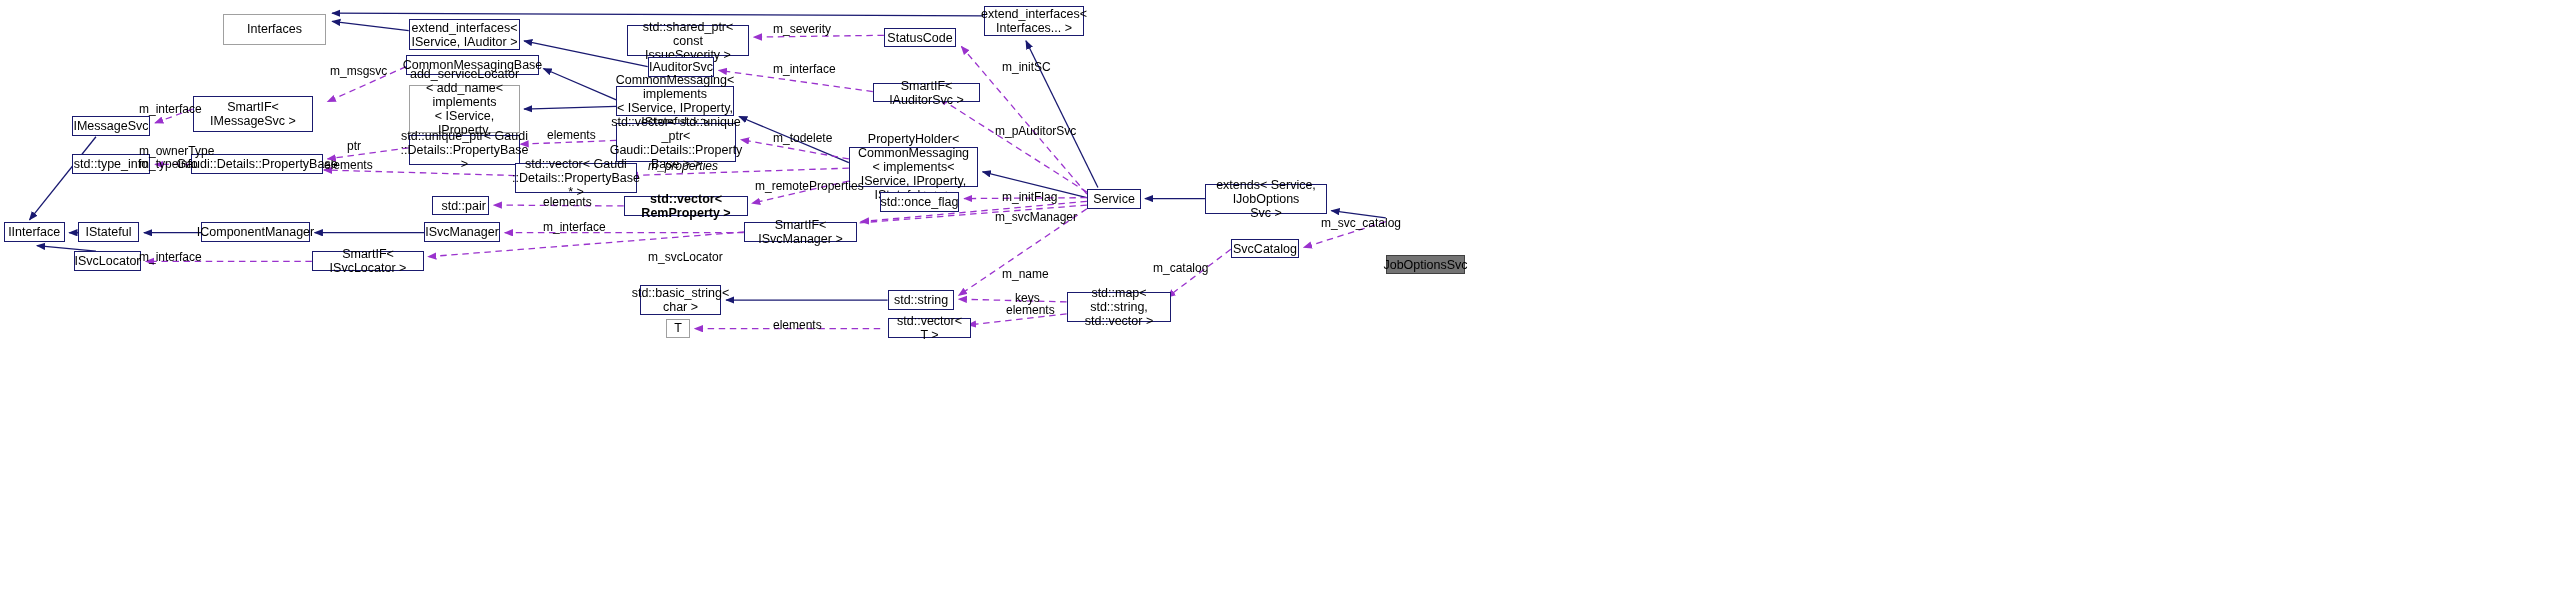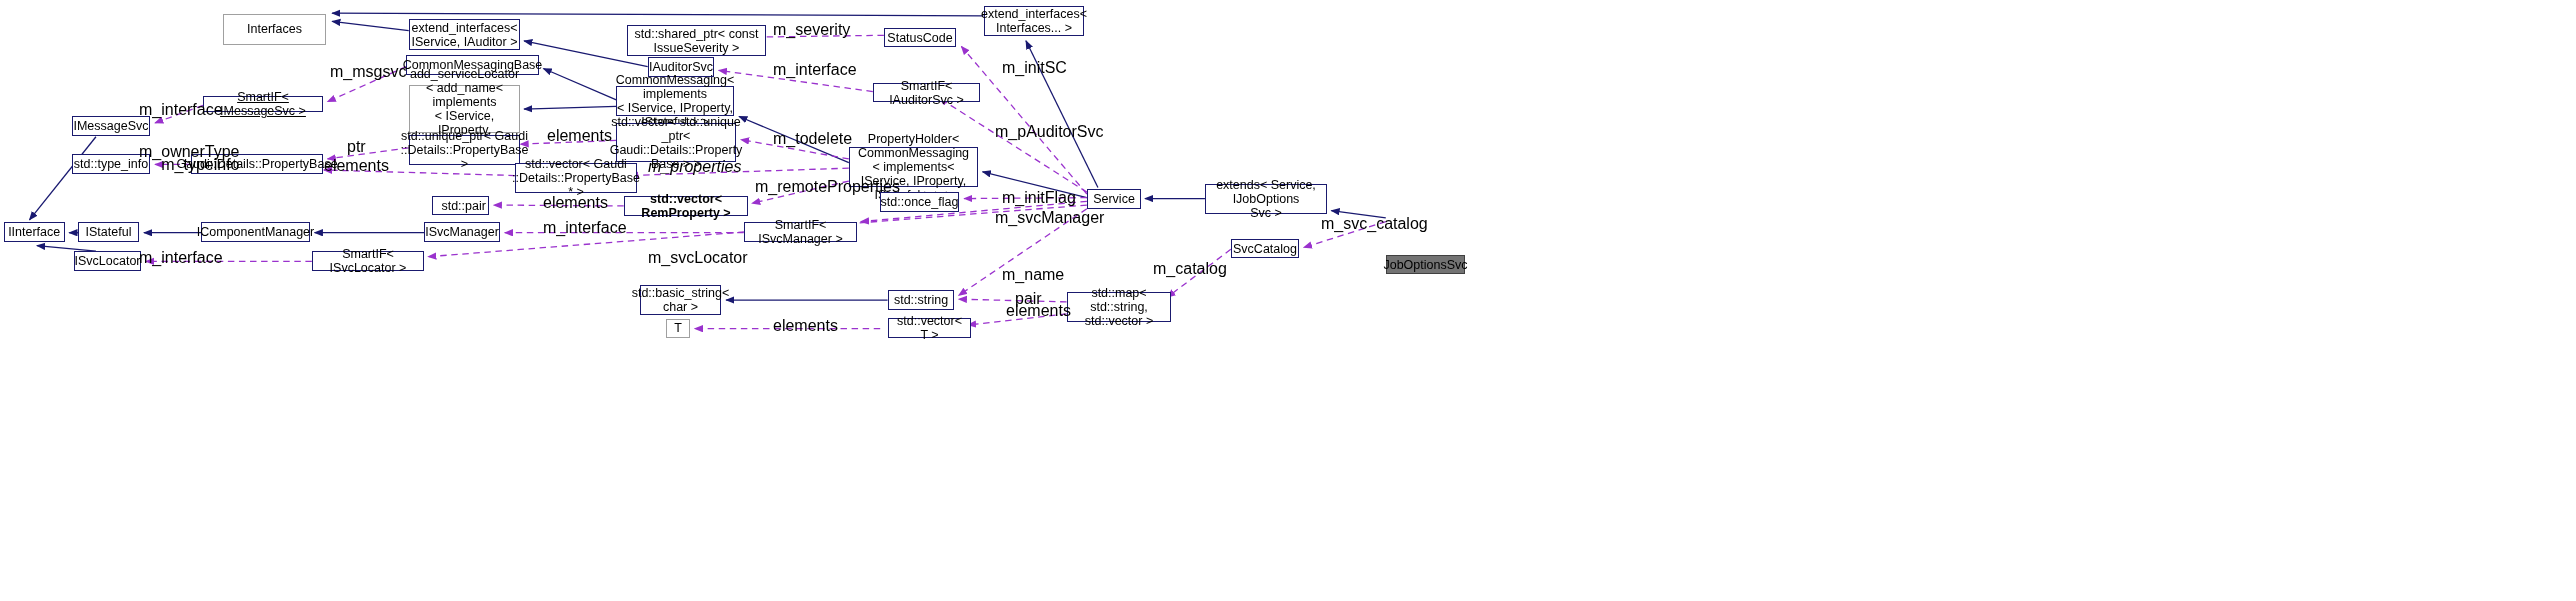--- a/index.html
+++ b/index.html
@@ -42,24 +42,24 @@
   .node.gray-border {
     border: 0.9px solid #a0a0a0;
   }
   .node.highlight {
     background: #737373;
     border: 0.9px solid #404040;
     margin-top: 45px;
   }
   .edge-label {
     position: absolute;
-    font-size: 16px;
+    font-size: 12px;
     color: #000000;
     white-space: pre-line;
-    text-align: right;
+    text-align: left;
     line-height: 13px;
     z-index: 6;
     background: transparent;
   }
 </style>
 </head>
 <body>
 
 <div id="diagram">
 
@@ -133,28 +133,28 @@
       <path d="M1156,327 L1039,324"></path>
       <path d="M1156,340 L1049,352"></path>
       <path d="M954,356 L753,356"></path>
     </g>
   </svg>
 
   <div id="nodes-layer">
       <div class="node gray-border" style="left: 223px; top: 5.5px; width: 103px; height: 31px; margin-top: 8px;">Interfaces</div>
       <div class="node" style="left: 409px; top: 19.4px; width: 111px; height: 31px;">extend_interfaces&lt;
 IService, IAuditor &gt;</div>
-      <div class="node" style="left: 627px; top: 25px; width: 139px; height: 31px;">std::shared_ptr&lt; const
+      <div class="node" style="left: 627px; top: 25px; width: 122px; height: 31px;">std::shared_ptr&lt; const
 IssueSeverity &gt;</div>
       <div class="node" style="left: 884px; top: 28px; width: 72px; height: 19.4px;">StatusCode</div>
       <div class="node" style="left: 984px; top: 5.5px; width: 100px; height: 30px;">extend_interfaces&lt;
 Interfaces... &gt;</div>
       <div class="node" style="left: 406px; top: 55px; width: 133px; height: 20px;">CommonMessagingBase</div>
       <div class="node" style="left: 648px; top: 57px; width: 66px; height: 20px;">IAuditorSvc</div>
-      <div class="node" style="left: 203px; top: 96px; width: 120px; height: 16px; text-decoration: underline;">SmartIF&lt; IMessageSvc &gt;</div>
+      <div class="node" style="left: 193px; top: 96px; width: 120px; height: 36px;">SmartIF&lt; IMessageSvc &gt;</div>
       <div class="node gray-border" style="left: 409px; top: 85px; width: 111px; height: 48px;">add_serviceLocator
 &lt; add_name&lt; implements
 &lt; IService, IProperty,
 IStateful &gt; &gt; &gt;</div>
       <div class="node" style="left: 616px; top: 86px; width: 118px; height: 29.5px;">CommonMessaging&lt; implements
 &lt; IService, IProperty, IStateful &gt; &gt;</div>
       <div class="node" style="left: 873px; top: 83px; width: 107px; height: 19.4px;">SmartIF&lt; IAuditorSvc &gt;</div>
       <div class="node" style="left: 72px; top: 116px; width: 78px; height: 20px;">IMessageSvc</div>
       <div class="node" style="left: 409px; top: 135px; width: 111px; height: 29.5px;">std::unique_ptr&lt; Gaudi
 ::Details::PropertyBase &gt;</div>
@@ -208,19 +208,19 @@
       <div class="edge-label" style="left: 755px; top: 180px;">m_remoteProperties</div>
       <div class="edge-label" style="left: 543px; top: 196px;">elements</div>
       <div class="edge-label" style="left: 1002px; top: 191px;">m_initFlag</div>
       <div class="edge-label" style="left: 995px; top: 211px;">m_svcManager</div>
       <div class="edge-label" style="left: 543px; top: 221px;">m_interface</div>
       <div class="edge-label" style="left: 1321px; top: 217px;">m_svc_catalog</div>
       <div class="edge-label" style="left: 648px; top: 251px;">m_svcLocator</div>
       <div class="edge-label" style="left: 139px; top: 251px;">m_interface</div>
       <div class="edge-label" style="left: 1153px; top: 262px;">m_catalog</div>
       <div class="edge-label" style="left: 1002px; top: 268px;">m_name</div>
-      <div class="edge-label" style="left: 1015px; top: 292px;">pair</div>
+      <div class="edge-label" style="left: 1015px; top: 292px;">keys</div>
       <div class="edge-label" style="left: 1006px; top: 304px;">elements</div>
       <div class="edge-label" style="left: 773px; top: 319px;">elements</div>
     </div>
 
 </div>
 
 
 </body></html>

